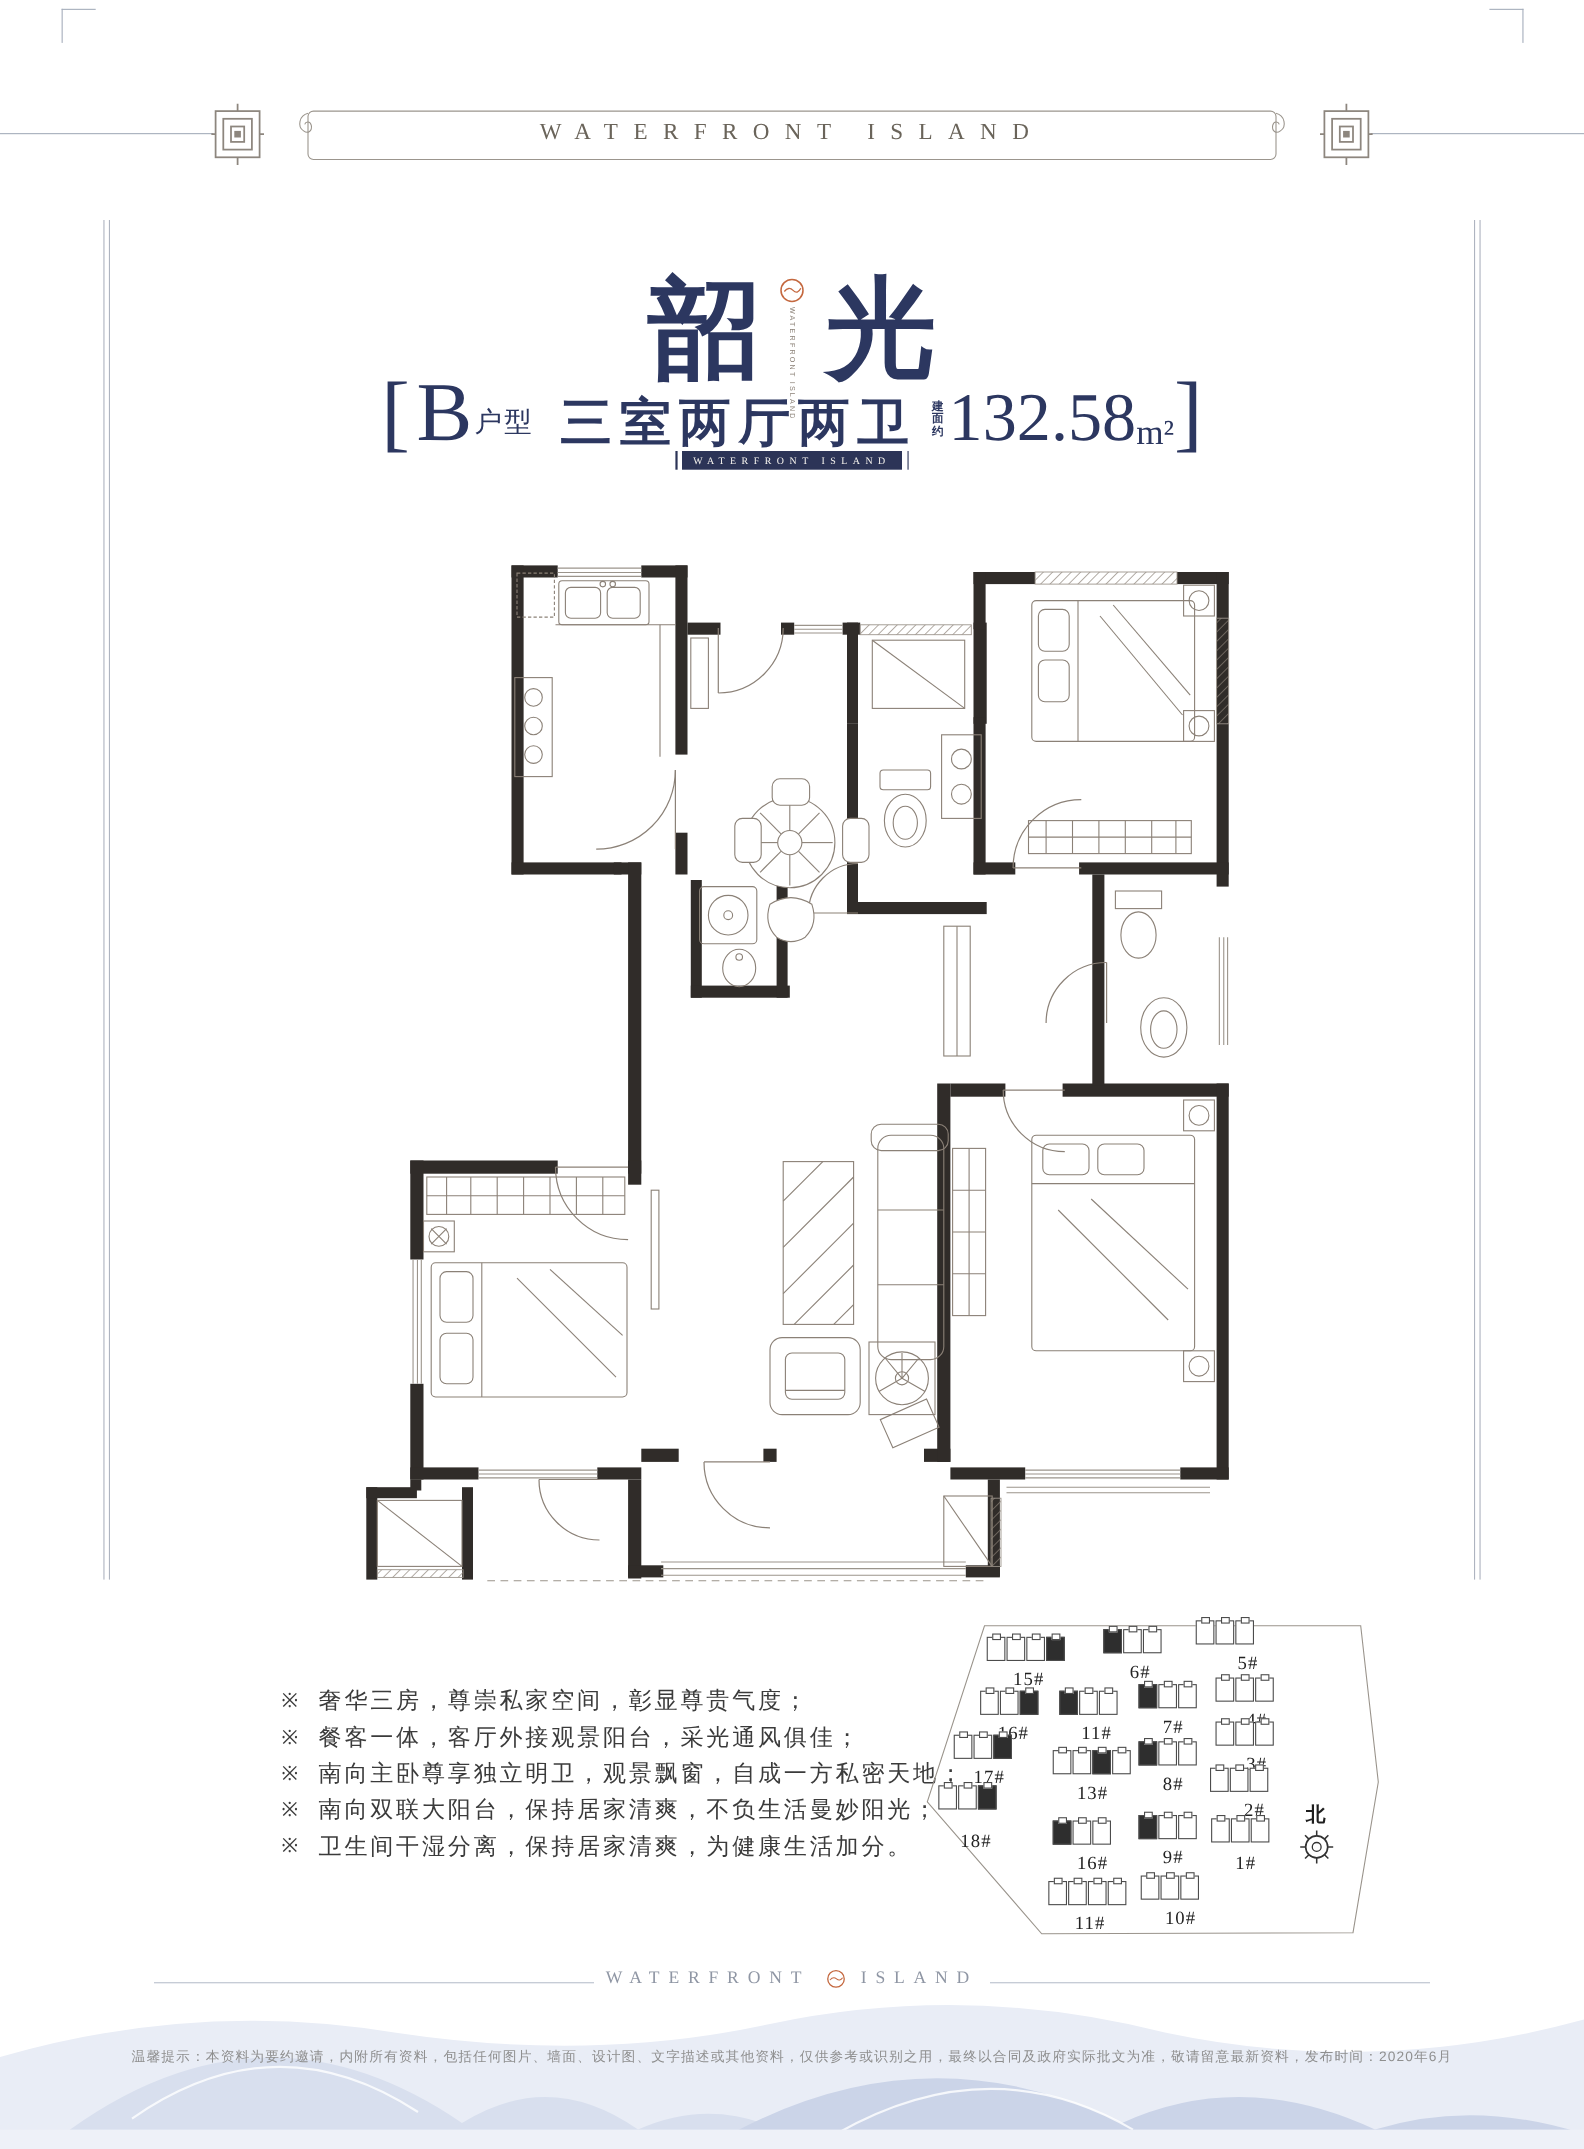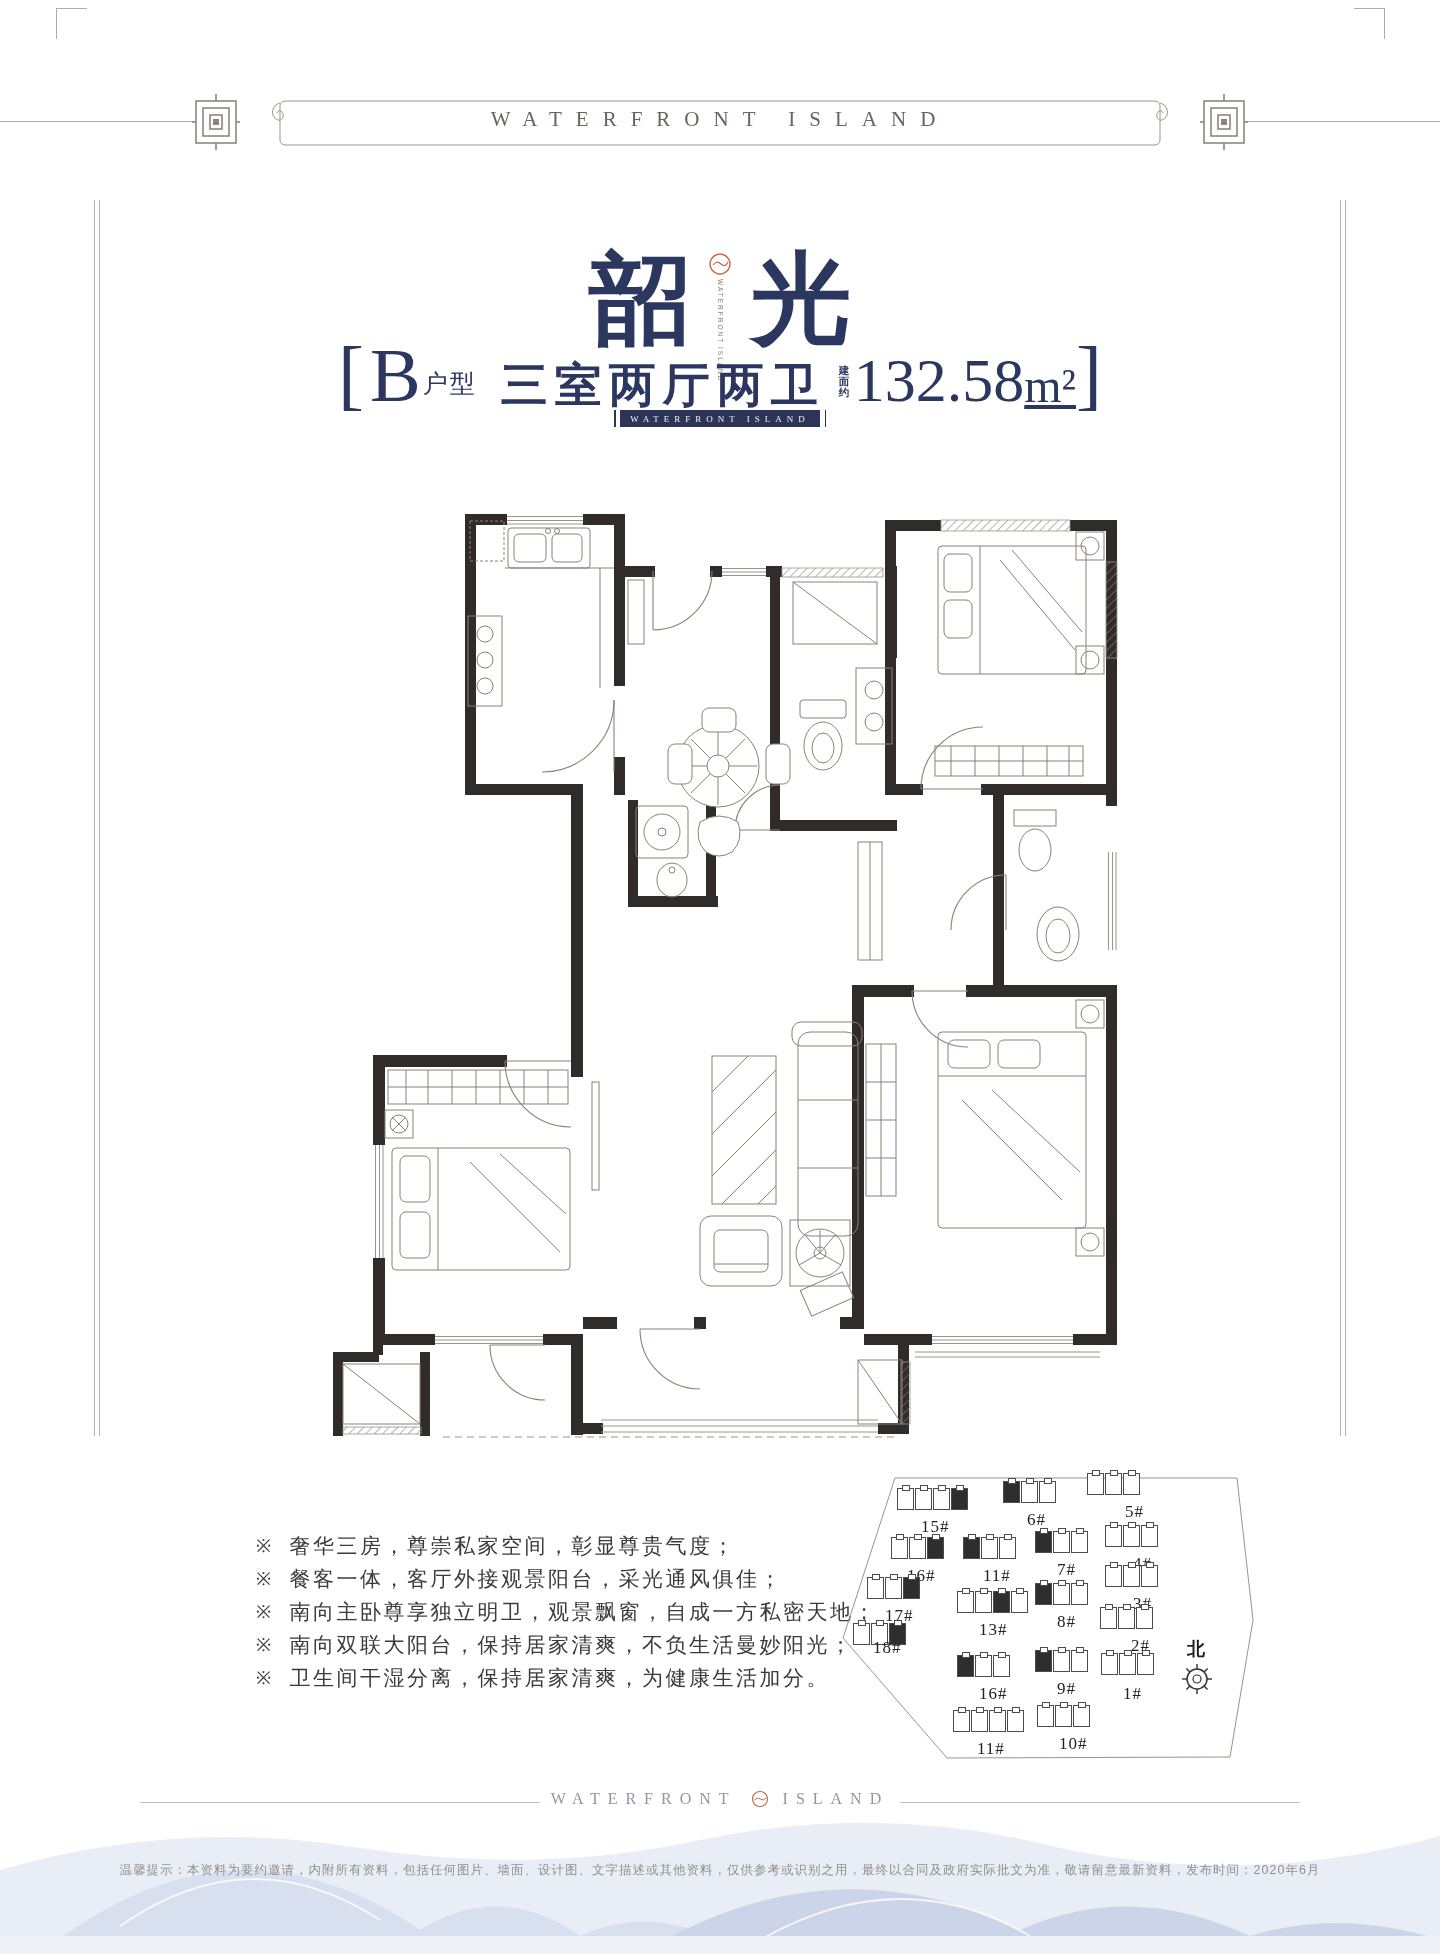--- a/index.html
+++ b/index.html
@@ -25,21 +25,21 @@
   #title-logo .vtxt{writing-mode:vertical-rl;font-family:"Liberation Sans",sans-serif;
       font-size:6.5px;letter-spacing:2px;color:#8b8populate177;color:#8b8177;margin-top:3px;}
   
   #subtitle-row{left:0;top:345px;width:1440px;display:flex;justify-content:center;align-items:flex-end;color:#2c3760;}
   .br{font-size:78px;line-height:.78;font-weight:400;}
   .unit-letter{font-size:76px;line-height:.8;margin-left:6px;}
   .unit-word{font-size:25px;margin:0 0 6px 2px;letter-spacing:2px;}
   .rooms{font-size:47px;line-height:.9;letter-spacing:7px;margin:0 4px 0 24px;font-weight:600;}
   .area-label{font-size:10.5px;line-height:1.05;width:13px;margin:0 2px 8px 10px;font-weight:700;}
   .area-value{font-size:62px;line-height:.8;}
-  .area-unit{font-size:48px;line-height:.82;text-decoration:underline;}
+  .area-unit{font-size:32px;line-height:.82;}
   
   #ribbon{left:620px;top:410px;width:200px;height:17px;background:#2c3457;color:#f5f3ee;
           text-align:center;font-size:9px;letter-spacing:5px;line-height:18px;}
   #ribbon:before,#ribbon:after{content:"";position:absolute;top:0;width:1.5px;height:17px;background:#2c3457;}
   #ribbon:before{left:-6px;} #ribbon:after{right:-6px;}
   
   #floor-plan{left:330px;top:440px;}
   
   #features{left:256px;top:1536px;}
   .feat-row{display:flex;align-items:flex-start;margin-bottom:12px;color:#3b3b3b;
@@ -506,21 +506,21 @@
       <span class="unit"></span>
       <span class="unit"></span>
       <span class="unit"></span>
     </div>
     <div class="bld-label" style="left: 298px; top: 139px;">3#</div>
     <div class="bld" style="left: 18px; top: 168px;">
       <span class="unit"></span>
       <span class="unit"></span>
       <span class="unit dark"></span>
     </div>
-    <div class="bld-label" style="left: 38px; top: 183px;">18#</div>
+    <div class="bld-label" style="left: 38px; top: 209px;">18#</div>
     <div class="bld" style="left: 122px; top: 136px;">
       <span class="unit"></span>
       <span class="unit"></span>
       <span class="unit dark"></span>
       <span class="unit"></span>
     </div>
     <div class="bld-label" style="left: 144px; top: 165px;">13#</div>
     <div class="bld" style="left: 200px; top: 128px;">
       <span class="unit dark"></span>
       <span class="unit"></span>

